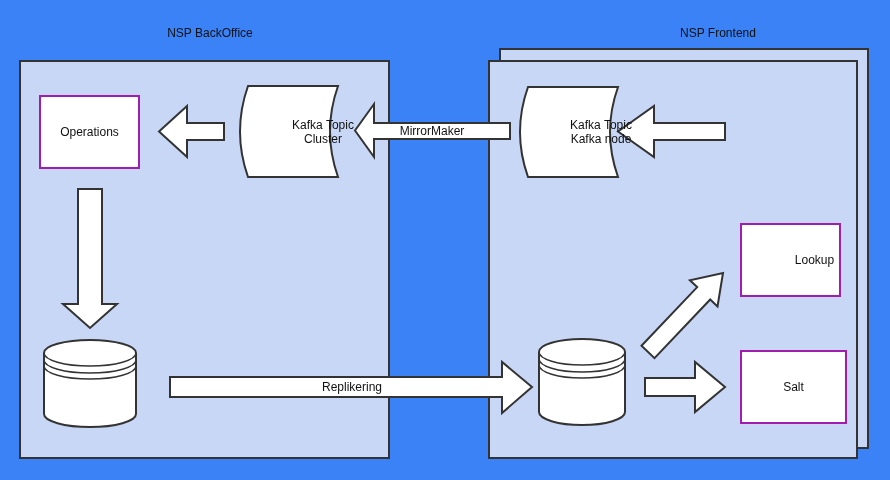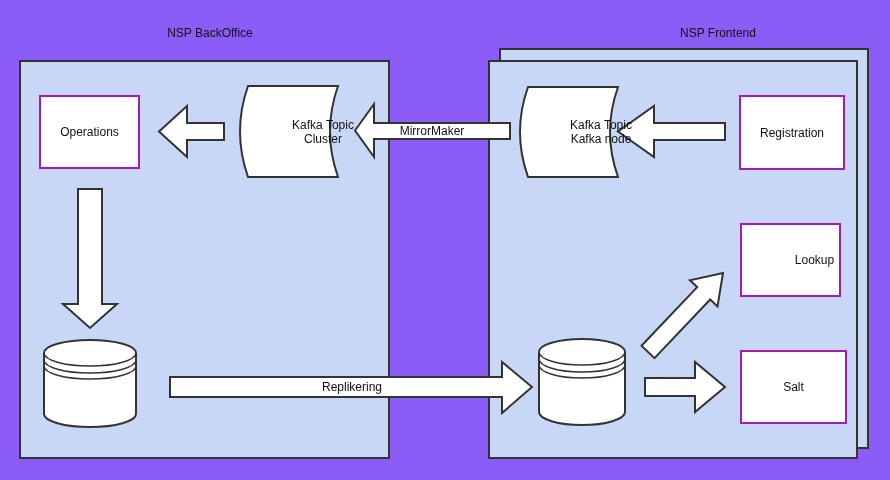--- a/index.html
+++ b/index.html
@@ -1,17 +1,17 @@
 <!DOCTYPE html>
 <html><head>
 <meta charset="utf-8">
 <style>
   html,body{margin:0;padding:0;background:#ffffff;}
   .canvas{
-    position:relative;width:890px;height:480px;background:#8b5cf6;overflow:hidden;
+    position:relative;width:890px;height:480px;background:#3b82f6;overflow:hidden;
     font-family:"Liberation Sans", sans-serif;color:#111111;
   }
   .container-rect{
     position:absolute;background:#c8d7f5;border:2px solid #333333;box-sizing:border-box;
   }
   .node-box{
     position:absolute;background:#ffffff;border:2px solid #a21caf;box-sizing:border-box;
     display:flex;align-items:center;justify-content:center;
     font-size:12px;text-align:center;
   }
@@ -68,23 +68,20 @@
     <path class="ring" d="M 539,365 A 43,13 0 0 0 625,365"></path>
 
     <polygon class="shape" points="641.5,345.8 697.2,287.1 689.9,280.2 723,273 717.5,306.4 710.2,299.5 654.5,358.2"></polygon>
 
     <polygon class="shape" points="645,378 695,378 695,362 725,387 695,412 695,396 645,396"></polygon>
   </svg>
 
   <div class="node-box" style="left:39px;top:95px;width:101px;height:74px;">
     <span>Operations</span>
   </div>
-  <div class="node-box" style="left:739px;top:95px;width:106px;height:75px;">
-    <span>Registration</span>
-  </div>
   <div class="node-box" style="left:740px;top:223px;width:101px;height:74px;padding-left:48px;">
     <span>Lookup</span>
   </div>
   <div class="node-box" style="left:740px;top:350px;width:107px;height:74px;">
     <span>Salt</span>
   </div>
 
   <div class="shape-label" style="left:243px;top:88px;width:96px;height:88px;">
     <span>Kafka Topic</span>
     <span>Cluster</span>

